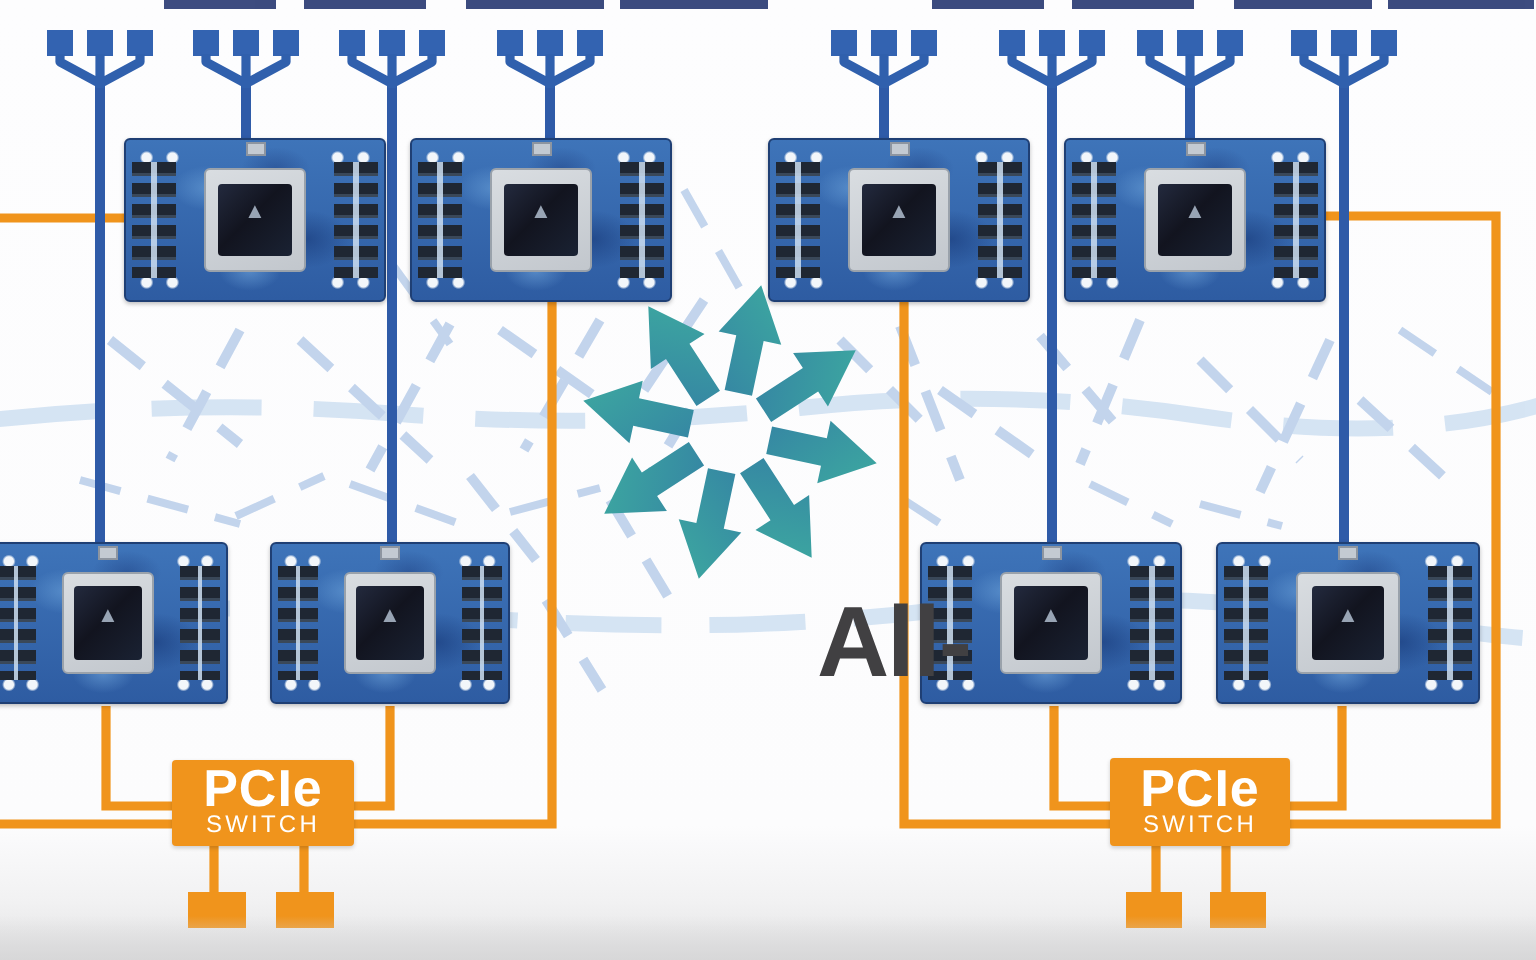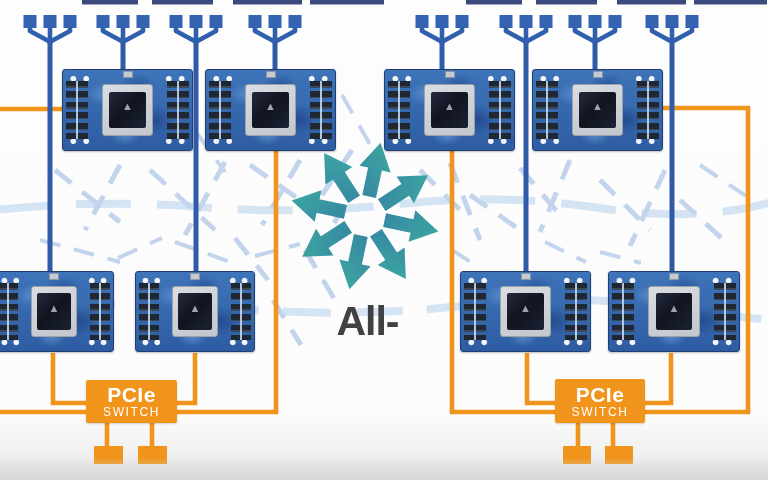--- a/index.html
+++ b/index.html
@@ -53,26 +53,26 @@
   .conn{
     position:absolute;top:1px;left:calc(50% - 5px);width:10px;height:7px;
     background:#c3cad2;border:1px solid #8d95a0;box-sizing:border-box;
   }
   
   .pcie{
     position:absolute;background:#f0941c;border-radius:2px;color:#ffffff;
     display:flex;flex-direction:column;align-items:center;justify-content:center;
     box-shadow:0 1px 2px rgba(0,0,0,.18);
   }
-  .pcie .l1{font-size:21px;font-weight:700;line-height:21px;letter-spacing:.5px;}
+  .pcie .l1{font-size:26px;font-weight:700;line-height:21px;letter-spacing:.5px;}
   .pcie .l2{font-size:12px;font-weight:400;line-height:14px;letter-spacing:1.6px;}
   
   .title{
-    position:absolute;left:250px;top:299px;width:235px;text-align:center;
-    color:#414042;font-weight:700;font-size:41px;line-height:44px;letter-spacing:-1px;
+    position:absolute;left:250px;top:299px;width:235px;text-align:right;
+    color:#414042;font-weight:700;font-size:50px;line-height:44px;letter-spacing:-1px;
   }
   .fade{position:absolute;left:0;right:0;bottom:0;height:22px;
     background:linear-gradient(180deg,rgba(220,220,221,0),rgba(214,214,215,.9));}
 </style>
 </head>
 <body>
 
 <div class="stage">
 
   <svg class="layer" width="768" height="480" viewBox="0 0 768 480">

